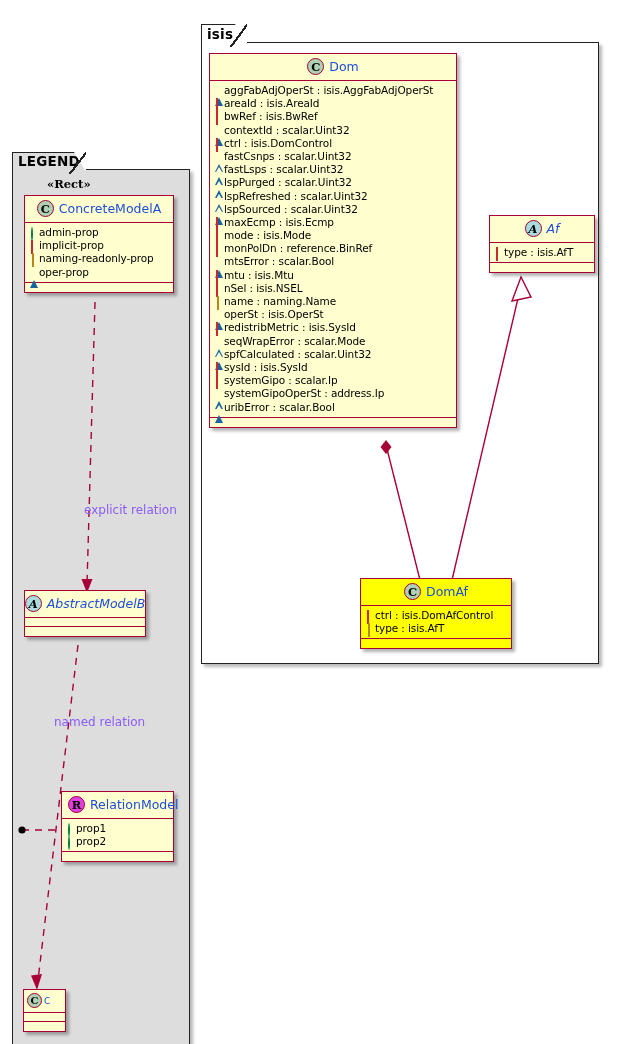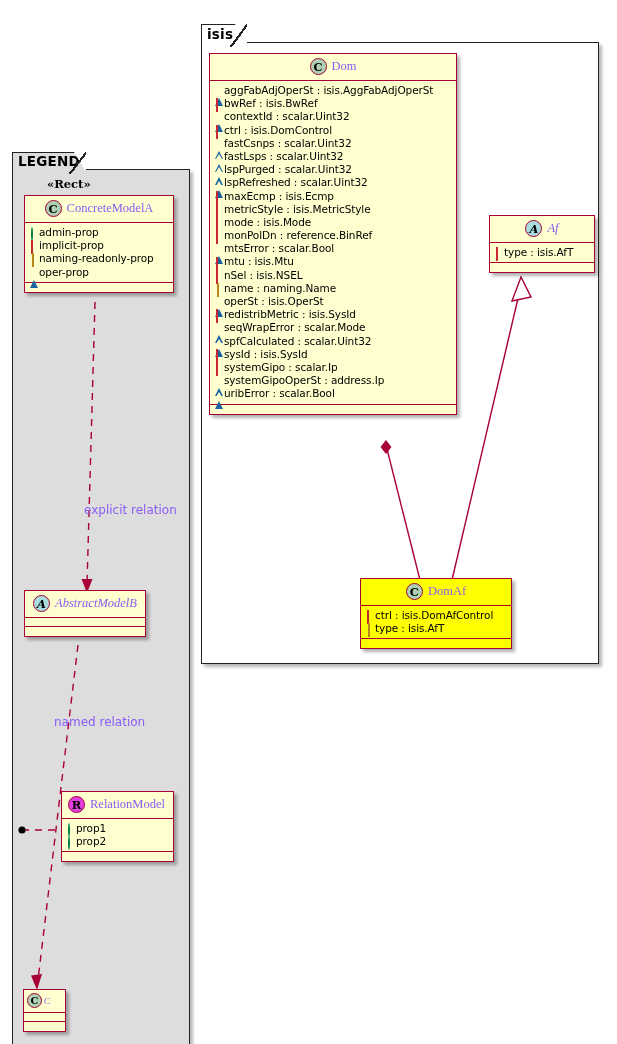--- a/index.html
+++ b/index.html
@@ -90,23 +90,22 @@
     box-sizing: border-box;
     border-bottom: 1.5px solid #a80036;
     display: flex;
     align-items: center;
     justify-content: center;
     gap: 5px;
     padding: 4px 6px 5px 6px;
   }
   .cls-title {
     font-size: 12.5px;
-    color: #8b5cf6;
+    color: #1d4ed8;
     white-space: nowrap;
-    font-family: Liberation Serif, serif;
   }
   .cls-title.italic { font-style: italic; }
   .cls-title.tiny { font-size: 9px; }
   .cls-body {
     box-sizing: border-box;
     padding: 3px 4px 3px 5px;
     border-bottom: 1.5px solid #a80036;
   }
   .cls-footer {
     box-sizing: border-box;
@@ -310,20 +309,24 @@
       <span class="badge c">C</span>
       <span class="cls-title">Dom</span>
     </div>
     <div class="cls-body" id="dom-attrs">
         <div class="attr">
           <span class="mk"><span class="mk-triangle"></span></span>
           <span>aggFabAdjOperSt : isis.AggFabAdjOperSt</span>
         </div>
         <div class="attr">
           <span class="mk"><span class="mk-square"></span></span>
+          <span>areaId : isis.AreaId</span>
+        </div>
+        <div class="attr">
+          <span class="mk"><span class="mk-square"></span></span>
           <span>bwRef : isis.BwRef</span>
         </div>
         <div class="attr">
           <span class="mk"><span class="mk-triangle"></span></span>
           <span>contextId : scalar.Uint32</span>
         </div>
         <div class="attr">
           <span class="mk"><span class="mk-square"></span></span>
           <span>ctrl : isis.DomControl</span>
         </div>
@@ -337,26 +340,26 @@
         </div>
         <div class="attr">
           <span class="mk"><span class="mk-triangle"></span></span>
           <span>lspPurged : scalar.Uint32</span>
         </div>
         <div class="attr">
           <span class="mk"><span class="mk-triangle"></span></span>
           <span>lspRefreshed : scalar.Uint32</span>
         </div>
         <div class="attr">
+          <span class="mk"><span class="mk-triangle"></span></span>
+          <span>lspSourced : scalar.Uint32</span>
+        </div>
+        <div class="attr">
           <span class="mk"><span class="mk-square"></span></span>
           <span>maxEcmp : isis.Ecmp</span>
-        </div>
-        <div class="attr">
-          <span class="mk"><span class="mk-square"></span></span>
-          <span>metricStyle : isis.MetricStyle</span>
         </div>
         <div class="attr">
           <span class="mk"><span class="mk-square"></span></span>
           <span>mode : isis.Mode</span>
         </div>
         <div class="attr">
           <span class="mk"><span class="mk-square"></span></span>
           <span>monPolDn : reference.BinRef</span>
         </div>
         <div class="attr">

